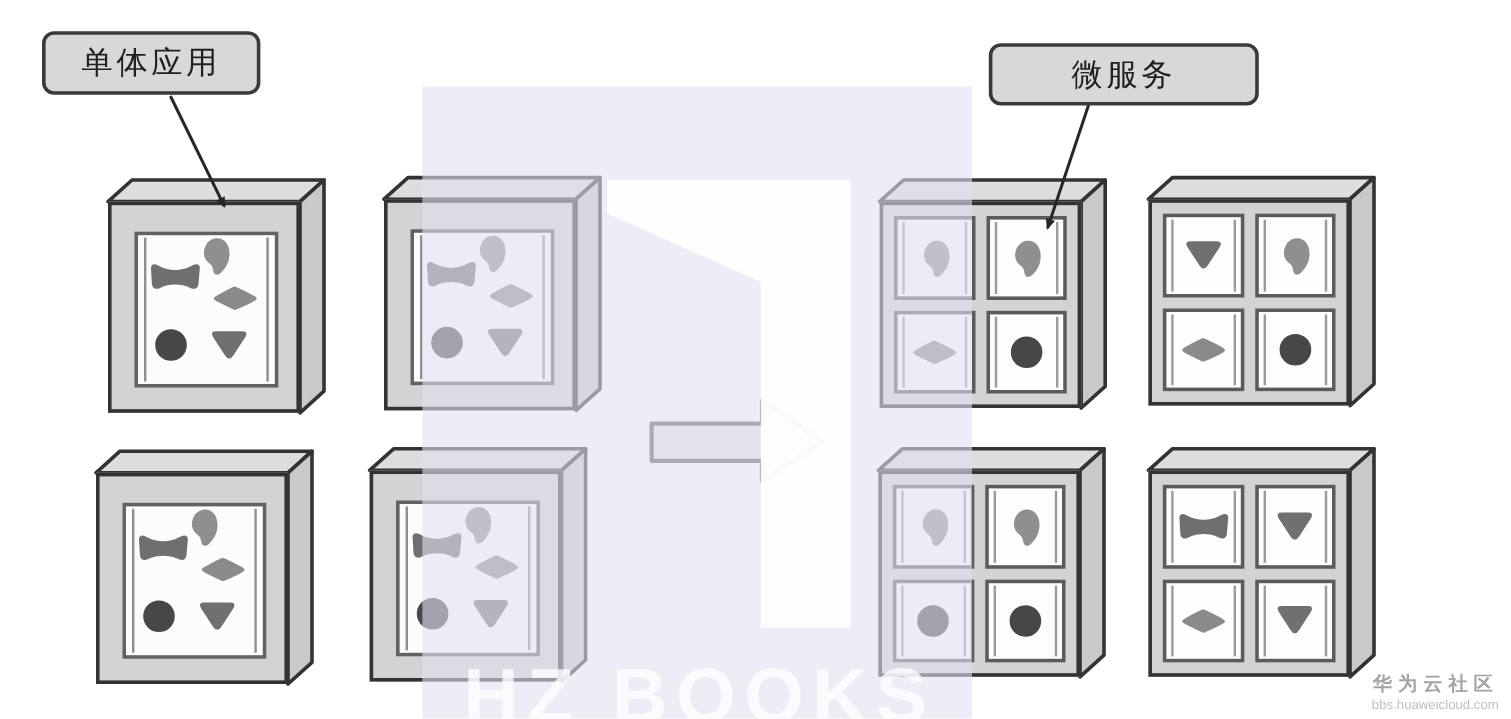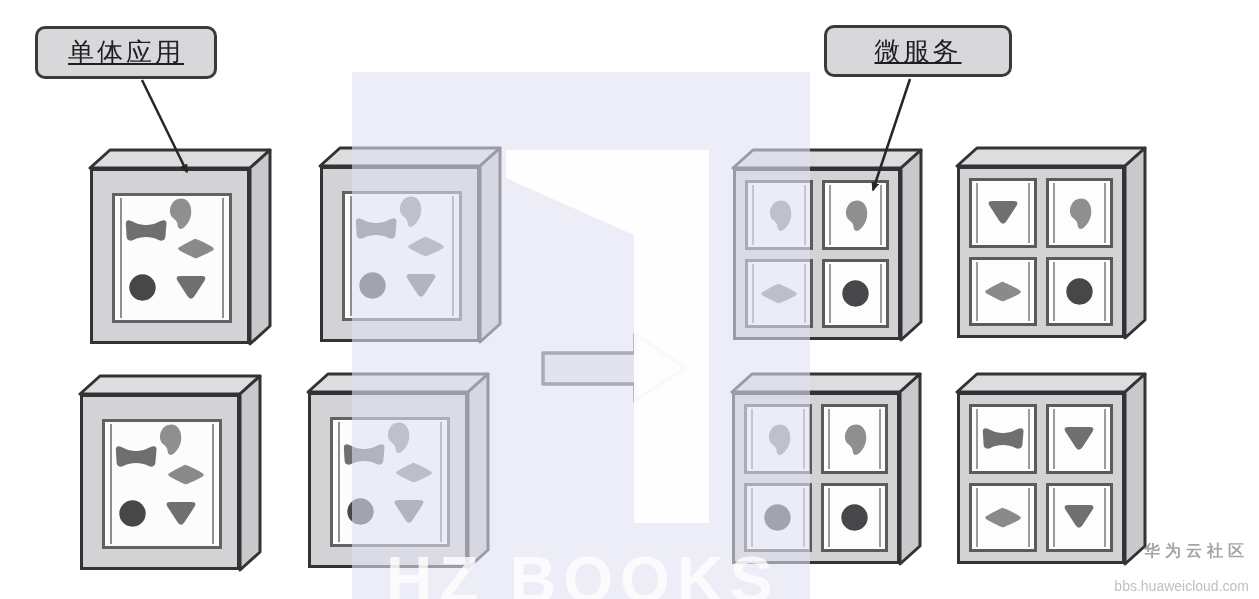--- a/index.html
+++ b/index.html
@@ -46,37 +46,37 @@
   .shape-bone{width:42px;height:29px;}
   .shape-teardrop{width:28px;height:34px;}
   .shape-diamond{width:42px;height:28px;}
   .shape-circle{width:31px;height:31px;}
   .shape-triangle{width:36px;height:32px;}
   
   .callout{
     position:absolute;z-index:30;box-sizing:border-box;
     border:3px solid #3a3a3d;border-radius:10px;background:#d8d8da;
     display:flex;align-items:center;justify-content:center;
-    font-size:26px;letter-spacing:3px;color:#1f1f22;text-decoration:underline;
+    font-size:26px;letter-spacing:3px;color:#1f1f22;
   }
   .callout-mono{left:35px;top:26px;width:182px;height:53px;}
-  .callout-micro{left:824px;top:25px;width:188px;height:52px;}
+  .callout-micro{left:824px;top:36px;width:225px;height:52px;}
   
   .lines-svg{position:absolute;left:0;top:0;z-index:25;pointer-events:none;}
   
   .wm{position:absolute;z-index:40;pointer-events:none;}
   .wm-square{left:352px;top:72px;width:458px;height:527px;background:rgba(223,225,240,0.6);}
   .wm-seven{left:0;top:0;}
   .wm-books{
     left:386px;top:543px;font-size:64px;font-weight:bold;letter-spacing:7px;
     color:rgba(255,255,255,0.78);white-space:nowrap;
   }
   .credit{position:absolute;right:10px;bottom:5px;z-index:45;text-align:right;pointer-events:none;}
   .credit-cn{font-size:16px;letter-spacing:5px;color:#a4a4a6;font-weight:bold;}
-  .credit-url{font-size:14px;color:#bfbfc2;margin-top:16px;}
+  .credit-url{font-size:11px;color:#bfbfc2;margin-top:1px;}
 </style>
 </head>
 <body>
 
 <div class="stage">
 
   <div class="box3d mono" style="left:90px;top:168px;">
       <svg class="extrude" width="186" height="200">
         <polygon points="3,21 163,21 183,3 23,3" fill="#dddddf" stroke="#333336" stroke-width="3" stroke-linejoin="round"></polygon>
         <polygon points="163,21 183,3 183,179 163,197" fill="#c9c9cc" stroke="#333336" stroke-width="3" stroke-linejoin="round"></polygon>

